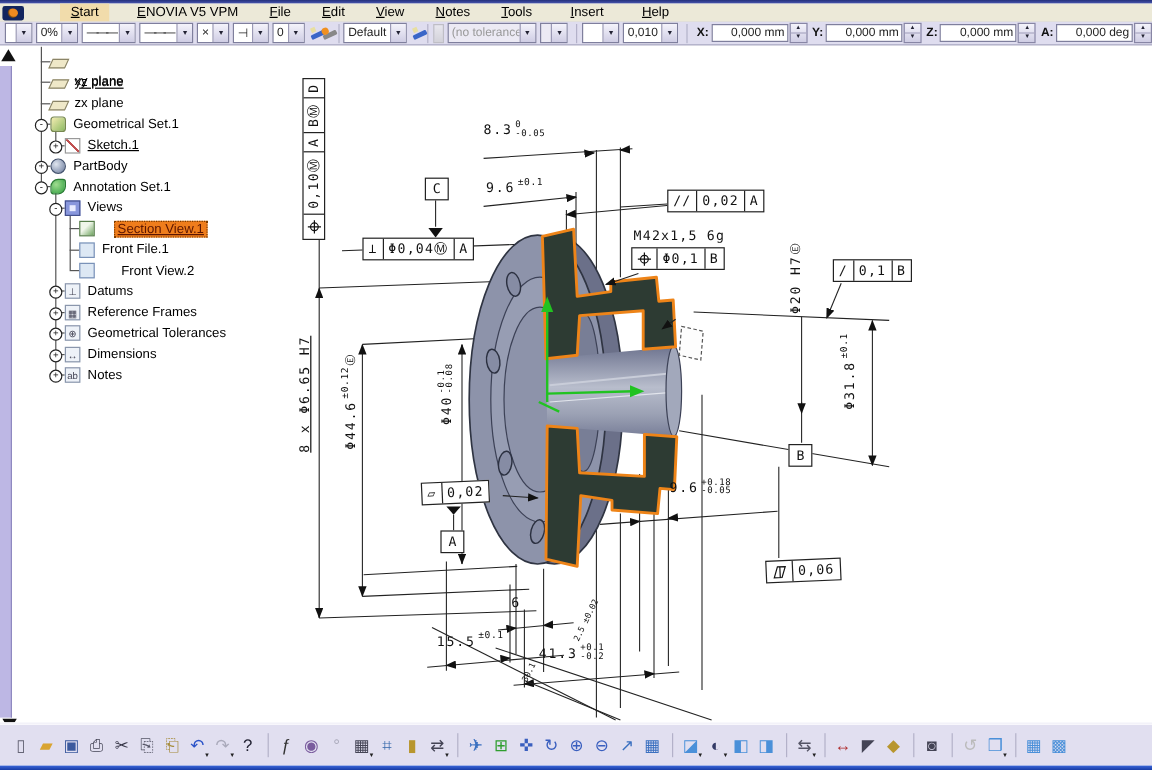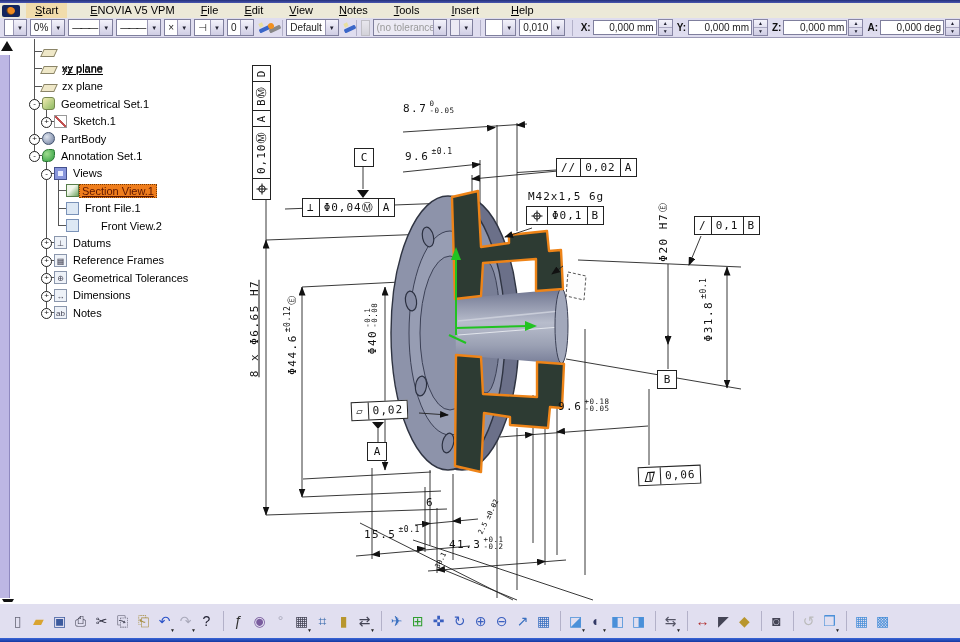--- a/index.html
+++ b/index.html
@@ -2,21 +2,21 @@
 <html><head>
 <meta charset="utf-8">
 <style>
   html,body{margin:0;padding:0;background:#fff;font-family:"Liberation Sans",sans-serif;}
   #app{position:relative;width:960px;height:642px;overflow:hidden;background:#fff;}
   
   #titlestrip{position:absolute;left:0;top:0;width:960px;height:3px;background:linear-gradient(#23307c,#4a57b0);}
   #menubar{position:absolute;left:0;top:3px;width:960px;height:15px;background:#ece9d8;border-bottom:1px solid #d8d4c0;display:flex;align-items:center;font-size:11px;}
   #appicon{width:18px;height:12px;margin:0 6px 0 2px;background:#13255e;border-radius:2px;position:relative;}
   #appicon::after{content:"";position:absolute;left:4px;top:2px;width:9px;height:8px;border-radius:50%;background:radial-gradient(circle at 60% 40%,#f08a20 0 45%,#7a4a12 60%,#13255e 75%);}
-  .menu-item{padding:0 9px;height:15px;line-height:15px;color:#000;cursor:default;}
+  .menu-item{padding:0 9px;height:15px;line-height:15px;color:#000;cursor:default;margin-left:24px;}
   .menu-item::first-letter{text-decoration:underline;}
   .menu-item.start{background:#f1dcab;}
   #toolbar{position:absolute;left:0;top:18px;width:960px;height:20px;background:#dfddef;border-bottom:1px solid #9b99b5;display:flex;align-items:center;padding-left:4px;box-sizing:border-box;font-size:10px;}
   .dd{display:flex;align-items:center;height:15px;background:#fff;border:1px solid #7f7f9d;margin-right:3px;}
   .dd .val{padding:0 3px;overflow:hidden;white-space:nowrap;color:#222;flex:1;}
   .dd .btn{width:12px;height:100%;background:linear-gradient(#f4f3fb,#cfcde4);border-left:1px solid #9b99b5;font-size:6px;color:#223;display:flex;align-items:center;justify-content:center;}
   .dd.dis{background:#eceaf4;}
   .dd.dis .val{color:#999;}
   .tool-sep{width:1px;height:16px;background:#b3b1c9;margin:0 4px;}
   .brush{width:16px;height:16px;position:relative;margin-right:3px;}
@@ -355,21 +355,21 @@
     <div class="dim rot" style="left:618px;top:187px;width:90px">
         <span>Φ20 H7</span>
         <span class="mod">Ⓔ</span>
       </div>
     <div class="dim rot" style="left:658px;top:265px;width:100px">
         <span>Φ31.8</span>
         <span class="toltxt">±0.1</span>
       </div>
 
     <div class="dim" style="left:403px;top:64px">
-        <span>8.7</span>
+        <span>8.3</span>
         <span class="tolstack">
           <span>0</span>
           <span>-0.05</span>
         </span>
       </div>
     <div class="dim" style="left:405px;top:112px">
         <span>9.6</span>
         <span class="toltxt">±0.1</span>
       </div>
     <div class="dim" style="left:528px;top:152px;letter-spacing:1px">
@@ -471,21 +471,21 @@
         <div class="tstub" style="left: 20px; top: 60.2px; width: 8px;"></div>
         <div class="texp" style="left: 15px; top: 56.2px;">-</div>
         <div class="trow" style="top: 52.2px; left: 28px;">
           <span class="ticon i-geoset" style="position: relative; top: 0px;"></span>
           <span class="tlabel" style="margin-left: 4px;">Geometrical Set.1</span>
         </div>
         <div class="tstub" style="left: 32px; top: 77.6px; width: 8px;"></div>
         <div class="texp" style="left: 27px; top: 73.6px;">+</div>
         <div class="trow" style="top: 69.6px; left: 40px;">
           <span class="ticon i-sketch" style="position: relative; top: 0px;"></span>
-          <span class="tlabel" style="margin-left: 4px;">Sketch.1</span>
+          <span class="tlabel" style="margin-left: 4px; text-decoration: underline;">Sketch.1</span>
         </div>
         <div class="tstub" style="left: 20px; top: 95px; width: 8px;"></div>
         <div class="texp" style="left: 15px; top: 91px;">+</div>
         <div class="trow" style="top: 87px; left: 28px;">
           <span class="ticon i-partbody" style="position: relative; top: 0px;"></span>
           <span class="tlabel" style="margin-left: 4px;">PartBody</span>
         </div>
         <div class="tstub" style="left: 20px; top: 112.4px; width: 8px;"></div>
         <div class="texp" style="left: 15px; top: 108.4px;">-</div>
         <div class="trow" style="top: 104.4px; left: 28px;">
@@ -494,21 +494,21 @@
         </div>
         <div class="tstub" style="left: 32px; top: 129.8px; width: 8px;"></div>
         <div class="texp" style="left: 27px; top: 125.8px;">-</div>
         <div class="trow" style="top: 121.8px; left: 40px; align-items: center;">
           <span class="ticon i-views" style="position: relative; top: 0px;"></span>
           <span class="tlabel" style="margin-left: 4px;">Views</span>
         </div>
         <div class="tstub" style="left: 44px; top: 147.2px; width: 8px;"></div>
         <div class="trow" style="top: 139.2px; left: 52px;">
           <span class="ticon i-view-section" style="position: relative; top: 0px;"></span>
-          <span class="tlabel sel" style="margin-left: 0;">Section View.1</span>
+          <span class="tlabel sel" style="margin-left: 16px;">Section View.1</span>
         </div>
         <div class="tstub" style="left: 44px; top: 164.6px; width: 8px;"></div>
         <div class="trow" style="top: 156.6px; left: 52px;">
           <span class="ticon i-view" style="position: relative; top: 0px;"></span>
           <span class="tlabel" style="margin-left: 4px;">Front File.1</span>
         </div>
         <div class="tstub" style="left: 44px; top: 182px; width: 8px;"></div>
         <div class="trow" style="top: 174px; left: 52px;">
           <span class="ticon i-view" style="position: relative; top: 0px;"></span>
           <span class="tlabel" style="margin-left: 20px;">Front View.2</span>

